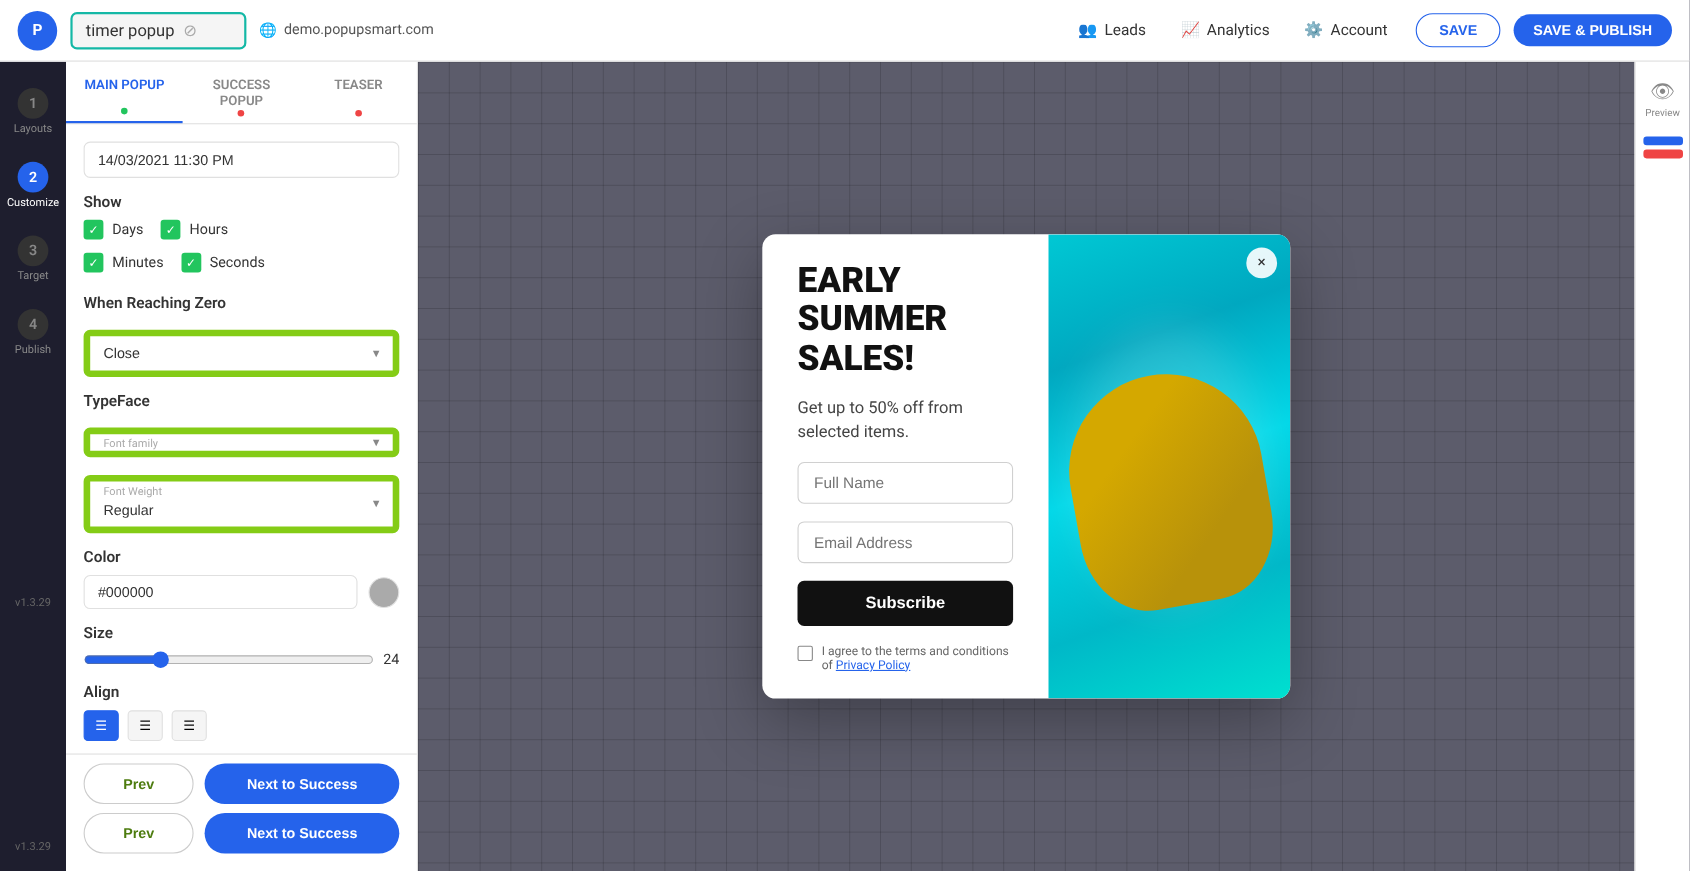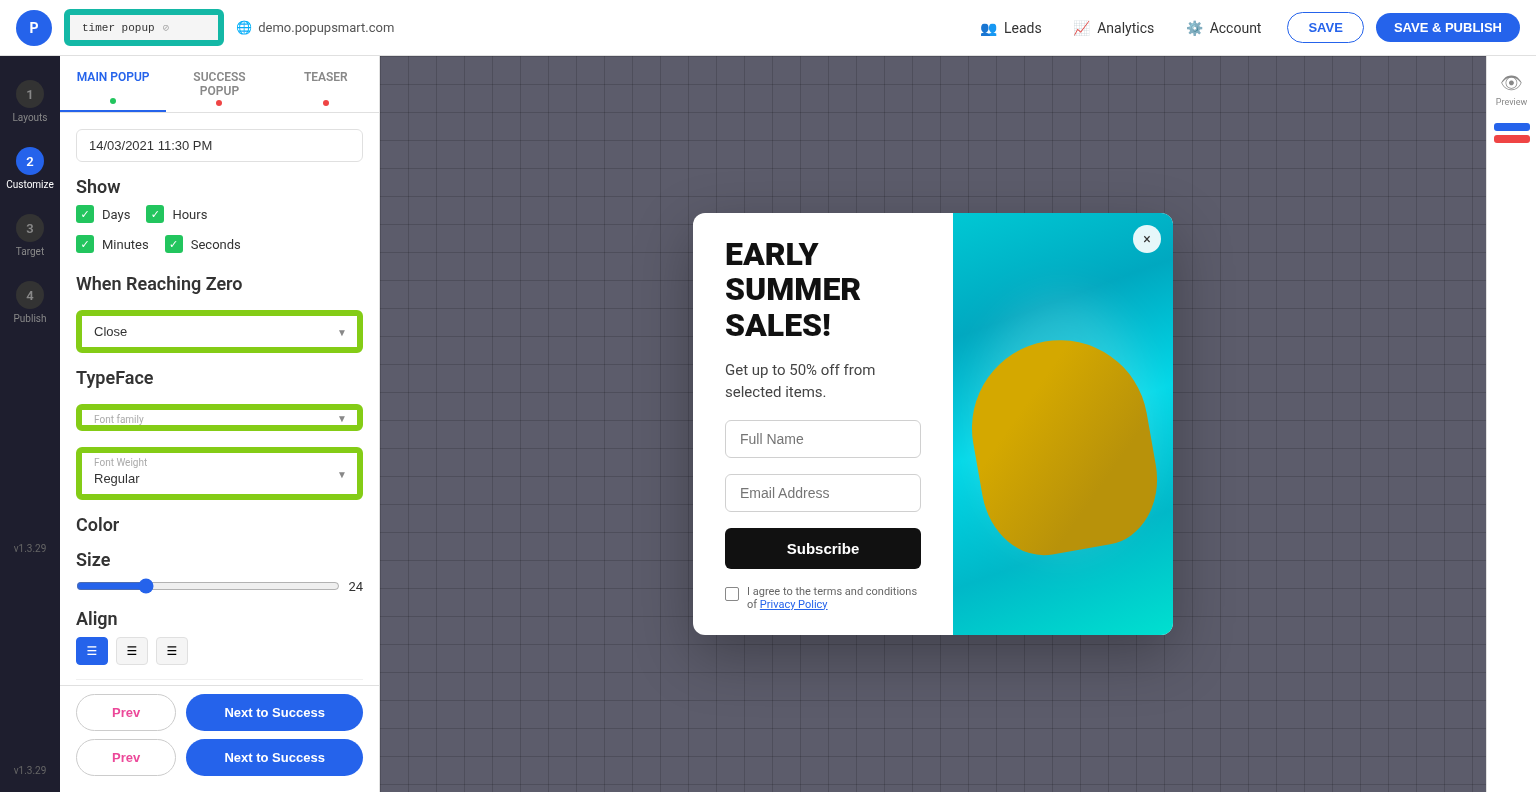--- a/index.html
+++ b/index.html
@@ -21,28 +21,27 @@
     #topbar .logo {
       width: 36px; height: 36px;
       background: #2563eb;
       border-radius: 50%;
       display: flex; align-items: center; justify-content: center;
       color: white; font-weight: bold; font-size: 14px;
       flex-shrink: 0;
     }
     #topbar .project-name {
       background: #f5f5f5;
-      border: 6px solid #14b8a6;
+      border: 2px solid #14b8a6;
       border-radius: 6px;
       padding: 6px 12px;
-      font-size: 11px;
+      font-size: 15px;
       color: #333;
       display: flex; align-items: center; gap: 8px;
       min-width: 160px;
-      font-family: Liberation Mono, monospace;
     }
     #topbar .domain {
       display: flex; align-items: center; gap: 6px;
       font-size: 13px; color: #555;
     }
     #topbar .spacer { flex: 1; }
     #topbar .nav-links {
       display: flex; align-items: center; gap: 4px;
     }
     #topbar .nav-link {
@@ -166,21 +165,21 @@
       margin-bottom: 6px;
     }
     .checkbox-green {
       width: 18px; height: 18px;
       background: #22c55e;
       border-radius: 3px;
       display: flex; align-items: center; justify-content: center;
       color: white; font-size: 11px;
     }
     .checkbox-label { font-size: 13px; color: #333; }
-    .section-title { font-size: 18px; font-weight: 600; color: #333; margin-bottom: 8px; }
+    .section-title { font-size: 14px; font-weight: 600; color: #333; margin-bottom: 8px; }
     .panel-select-wrap {
       border: 6px solid #84cc16;
       border-radius: 6px;
       position: relative;
       margin-top: 16px;
     }
     .panel-select {
       width: 100%;
       padding: 8px 12px;
       font-size: 13px; color: #333;
@@ -264,21 +263,21 @@
     .panel-footer-row {
       display: flex; gap: 10px; margin-bottom: 8px;
     }
     .btn-prev {
       flex: 1;
       border: 1.5px solid #ccc;
       background: white;
       border-radius: 20px;
       padding: 10px;
       font-size: 13px; font-weight: 600;
-      cursor: pointer; color: #ec4899;
+      cursor: pointer; color: #4d7c0f;
     }
     .btn-next {
       flex: 2;
       background: #2563eb;
       color: white;
       border: none;
       border-radius: 20px;
       padding: 10px;
       font-size: 13px; font-weight: 600;
       cursor: pointer;
@@ -571,20 +570,24 @@
           <option>Regular</option>
           <option>Bold</option>
           <option>Light</option>
         </select>
         <span class="panel-select-arrow">▼</span>
       </div>
     </div>
 
     <div class="panel-field">
       <div class="section-title">Color</div>
+      <div class="color-row">
+        <input class="color-input" type="text" value="#000000" style="">
+        <div class="color-circle"></div>
+      </div>
     </div>
 
     <div class="panel-field">
       <div class="section-title">Size</div>
       <div class="size-row">
         <input type="range" class="size-slider" min="8" max="72" value="24" style="">
         <span class="size-value">24</span>
       </div>
     </div>
 

